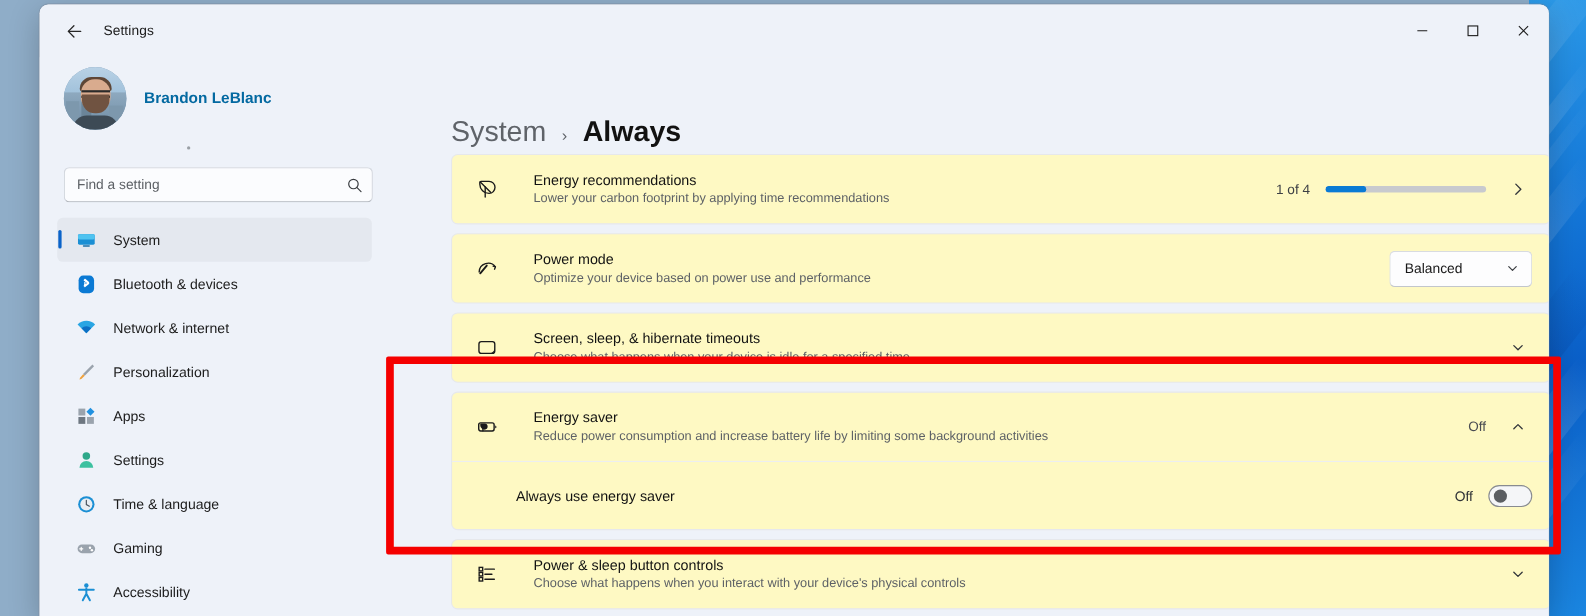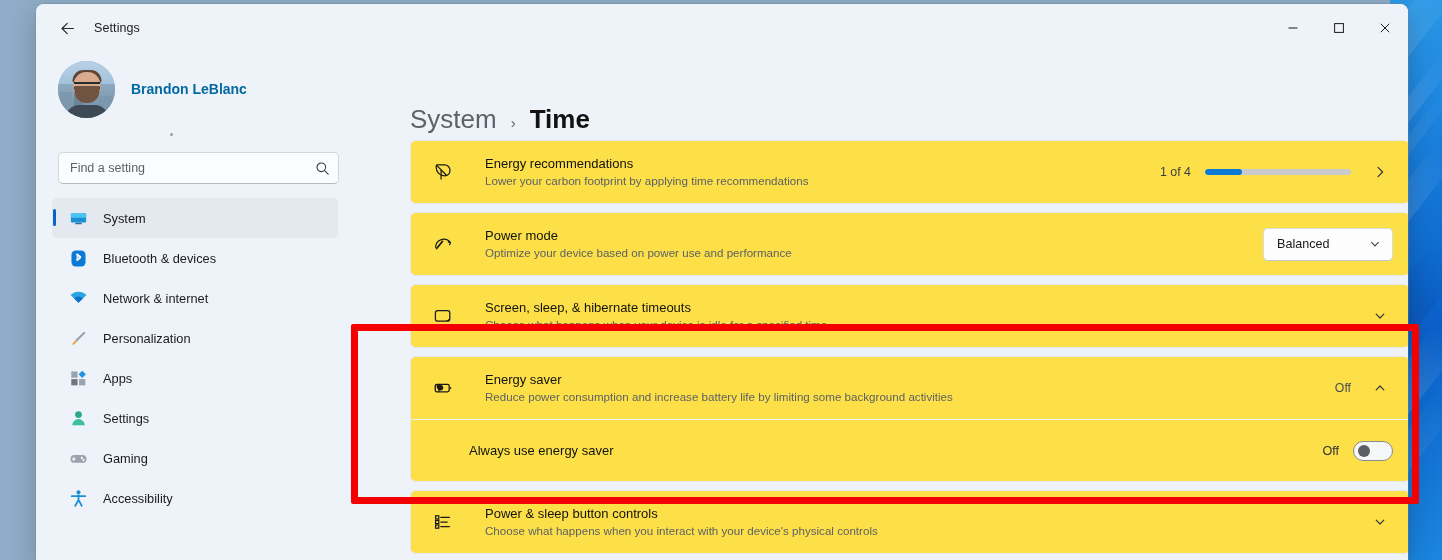--- a/index.html
+++ b/index.html
@@ -284,21 +284,21 @@
   }
   #crumb-current {
     font-size: 26px;
     color: #121212;
     font-weight: bold;
   }
 
   #cards { margin-top: 36px; width: 1000px; }
 
   .card {
-    background: #fde047;
+    background: #fef9c3;
     border: 1px solid #e6e8ec;
     border-radius: 6px;
     margin-bottom: 8px;
     box-sizing: border-box;
   }
   .card-row {
     height: 62px;
     display: flex;
     align-items: center;
     padding: 0 16px 0 16px;
@@ -559,20 +559,30 @@
         <div class="nav-item">
           <span class="nav-icon">
             <svg width="19" height="19" viewBox="0 0 20 20" aria-hidden="true">
               <circle cx="10" cy="5.9" r="3.6" fill="#2ea88a"></circle>
               <path d="M3.4 17.2 A6.6 6.6 0 0 1 16.6 17.2 Z" fill="#3cc1a0"></path>
             </svg>
           </span>
           <span class="nav-label">Settings</span>
         </div>
 
+        <div class="nav-item">
+          <span class="nav-icon">
+            <svg width="19" height="19" viewBox="0 0 20 20" aria-hidden="true">
+              <circle cx="10" cy="10" r="7.8" fill="#1b8fd4"></circle>
+              <circle cx="10" cy="10" r="5.8" fill="#e9eef3"></circle>
+              <path d="M10 6.1 V10.2 L12.9 11.8" stroke="#4a5560" stroke-width="1.15" fill="none" stroke-linecap="round"></path>
+            </svg>
+          </span>
+          <span class="nav-label">Time &amp; language</span>
+        </div>
 
         <div class="nav-item">
           <span class="nav-icon">
             <svg width="19" height="19" viewBox="0 0 20 20" aria-hidden="true">
               <rect x="1.6" y="6.2" width="16.8" height="8.4" rx="4.2" fill="#9aa3ad"></rect>
               <path d="M5.1 8.9 V12 M3.6 10.45 H6.6" stroke="#fff" stroke-width="1.1" stroke-linecap="round"></path>
               <circle cx="13.5" cy="9.4" r="1.15" fill="#fff"></circle>
               <circle cx="15.3" cy="11.7" r="1.15" fill="#fff"></circle>
             </svg>
           </span>
@@ -590,21 +600,21 @@
         </div>
 
       </div>
     </div>
 
     <div id="content">
 
       <div id="breadcrumb">
         <span id="crumb-system">System</span>
         <span id="crumb-sep">›</span>
-        <span id="crumb-current">Time</span>
+        <span id="crumb-current">Always</span>
       </div>
 
       <div id="cards">
 
         <div class="card">
           <div class="card-row">
             <span class="card-icon">
               <svg width="22" height="22" viewBox="0 0 22 22" aria-hidden="true">
                 <path d="M4.2 5.0 C4.2 4.4 4.7 3.9 5.3 3.9 H12.6 C15.7 3.9 18 6.3 18 9.3 C18 12.4 15.7 14.8 12.6 14.8 C8.0 14.8 4.2 11.0 4.2 6.4 Z" fill="none" stroke="#1b1b1b" stroke-width="1.25" stroke-linejoin="round"></path>
                 <path d="M4.6 4.4 L14.0 13.8" fill="none" stroke="#1b1b1b" stroke-width="1.25" stroke-linecap="round"></path>

